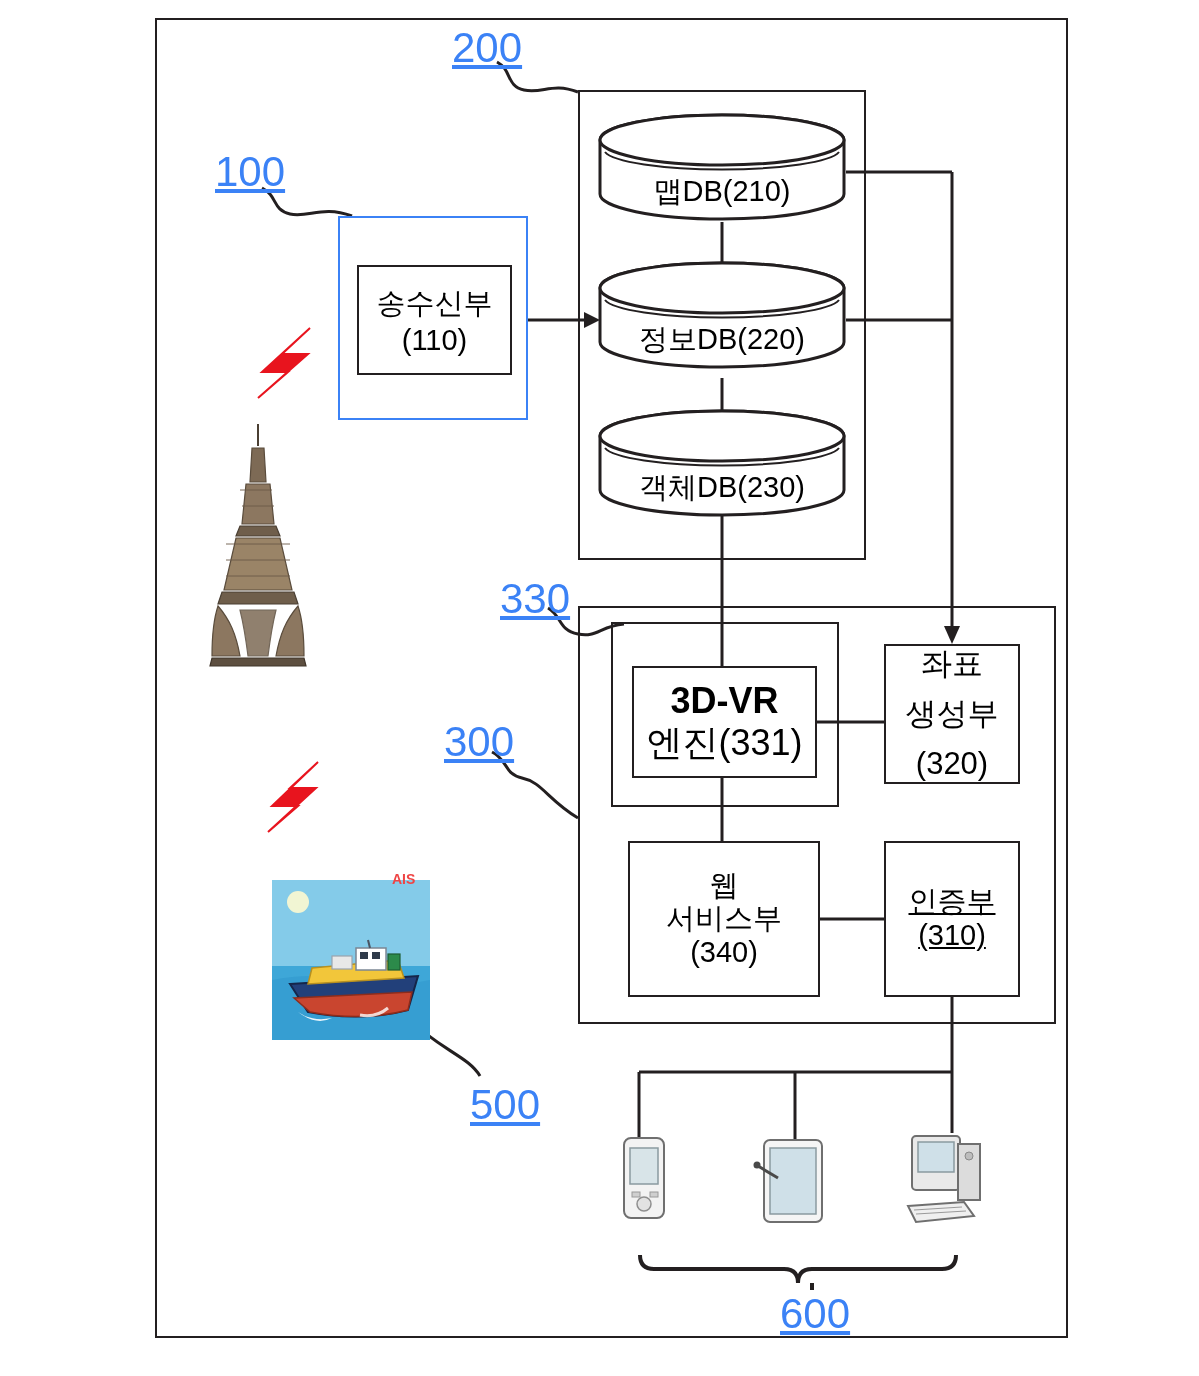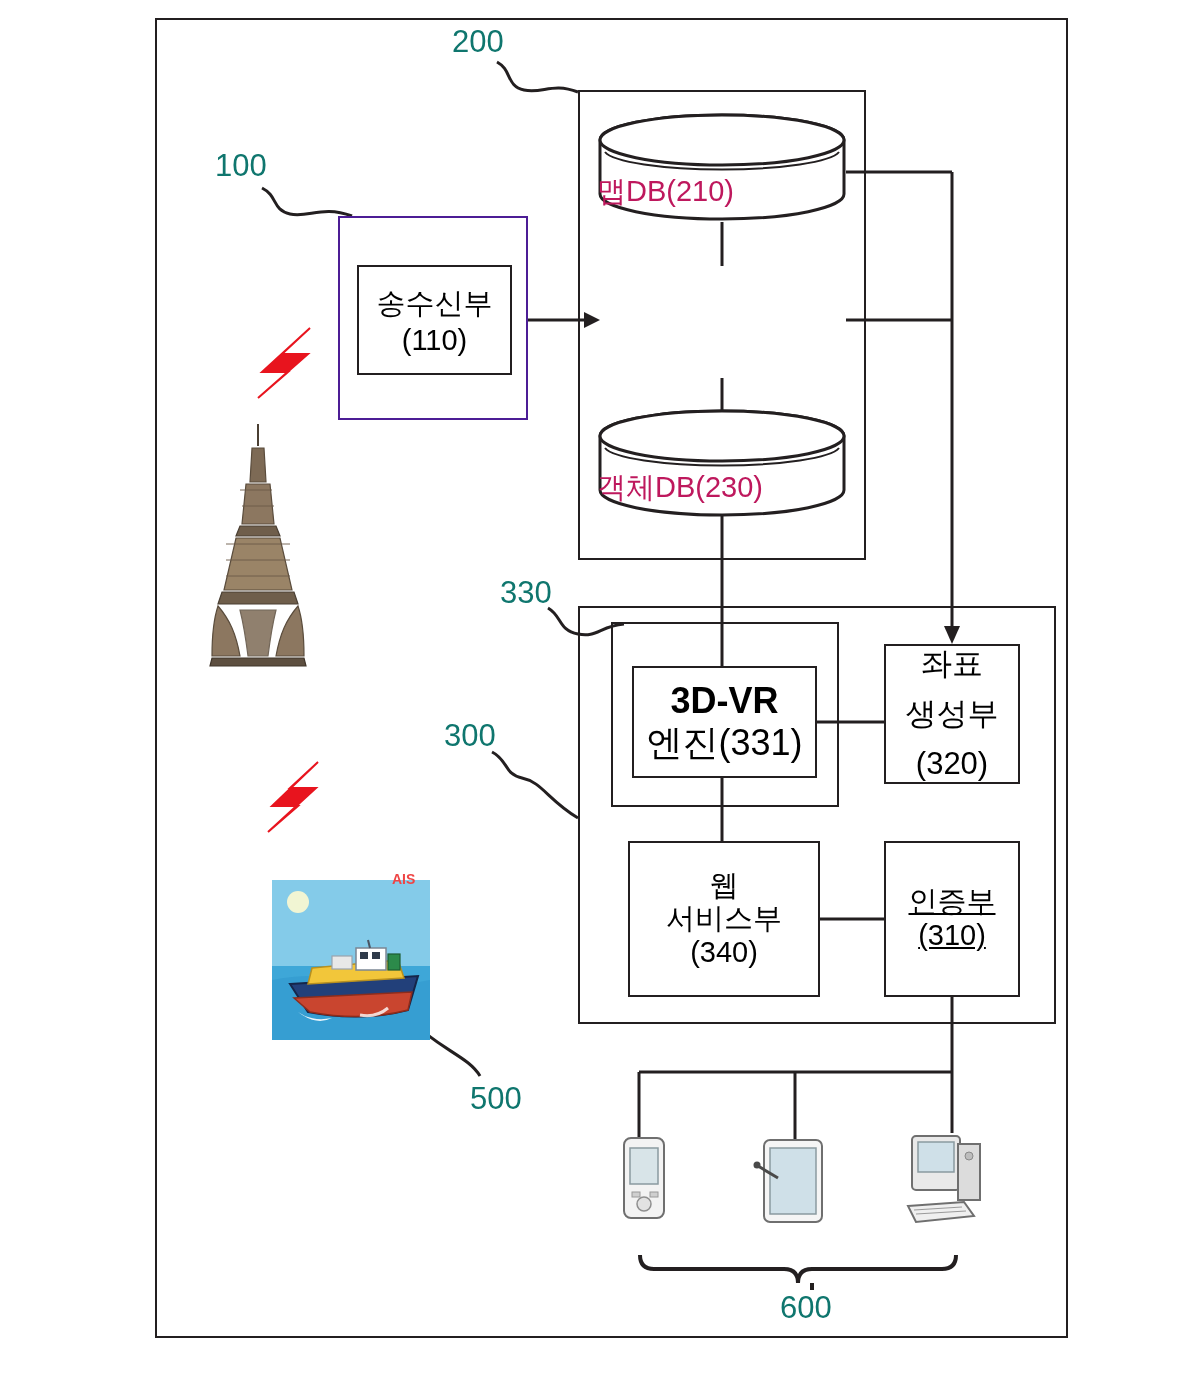--- a/index.html
+++ b/index.html
@@ -43,28 +43,29 @@
     line-height: 1.16;
   }
   .plainbox {
     position: absolute;
     border: 2px solid #231f20;
     box-sizing: border-box;
     background: transparent;
   }
   .label-num {
     position: absolute;
-    font-size: 31px;
-    color: #0f766e;
+    font-size: 42px;
+    color: #3b82f6;
     font-family: "Liberation Sans", sans-serif;
+    text-decoration: underline;
   }
   
   #box-110 {
     left: 338px; top: 216px; width: 190px; height: 204px;
-    border: 2px solid #4c1d95;
+    border: 2px solid #3b82f6;
   }
   #box-110-inner {
     position: absolute;
     left: 17px; top: 47px; width: 155px; height: 110px;
     border: 2px solid #231f20;
     box-sizing: border-box;
     display: flex; flex-direction: column;
     align-items: center; justify-content: center;
     font-size: 29px;
   }
@@ -75,22 +76,23 @@
   .cyl {
     position: absolute;
     width: 250px;
     height: 110px;
   }
   .cyl svg { display:block; }
   .cyl .cyl-label {
     position: absolute;
     left: 0; right: 0;
     bottom: 10px;
+    text-align: center;
     font-size: 29px;
-    color: #be185d;
+    color: #000000;
   }
   
   #box-300 {
     left: 578px; top: 606px; width: 478px; height: 418px;
   }
   #box-330 {
     left: 611px; top: 622px; width: 228px; height: 185px;
   }
   #box-331 {
     left: 632px; top: 666px; width: 185px; height: 112px;
@@ -194,20 +196,28 @@
 
   <div class="cyl" style="left:597px; top:112px;">
     <svg width="250" height="110" viewBox="0 0 250 110">
       <path d="M3,28 a122,25 0 0 1 244,0 v54 a122,25 0 0 1 -244,0 z" fill="#ffffff" stroke="#231f20" stroke-width="3"></path>
       <ellipse cx="125" cy="28" rx="122" ry="25" fill="#ffffff" stroke="#231f20" stroke-width="3"></ellipse>
       <path d="M8,40 a118,20 0 0 0 234,0" fill="none" stroke="#231f20" stroke-width="2"></path>
     </svg>
     <div class="cyl-label">맵DB(210)</div>
   </div>
 
+  <div class="cyl" style="left:597px; top:260px;">
+    <svg width="250" height="110" viewBox="0 0 250 110">
+      <path d="M3,28 a122,25 0 0 1 244,0 v54 a122,25 0 0 1 -244,0 z" fill="#ffffff" stroke="#231f20" stroke-width="3"></path>
+      <ellipse cx="125" cy="28" rx="122" ry="25" fill="#ffffff" stroke="#231f20" stroke-width="3"></ellipse>
+      <path d="M8,40 a118,20 0 0 0 234,0" fill="none" stroke="#231f20" stroke-width="2"></path>
+    </svg>
+    <div class="cyl-label">정보DB(220)</div>
+  </div>
 
   <div class="cyl" style="left:597px; top:408px;">
     <svg width="250" height="110" viewBox="0 0 250 110">
       <path d="M3,28 a122,25 0 0 1 244,0 v54 a122,25 0 0 1 -244,0 z" fill="#ffffff" stroke="#231f20" stroke-width="3"></path>
       <ellipse cx="125" cy="28" rx="122" ry="25" fill="#ffffff" stroke="#231f20" stroke-width="3"></ellipse>
       <path d="M8,40 a118,20 0 0 0 234,0" fill="none" stroke="#231f20" stroke-width="2"></path>
     </svg>
     <div class="cyl-label">객체DB(230)</div>
   </div>
 

